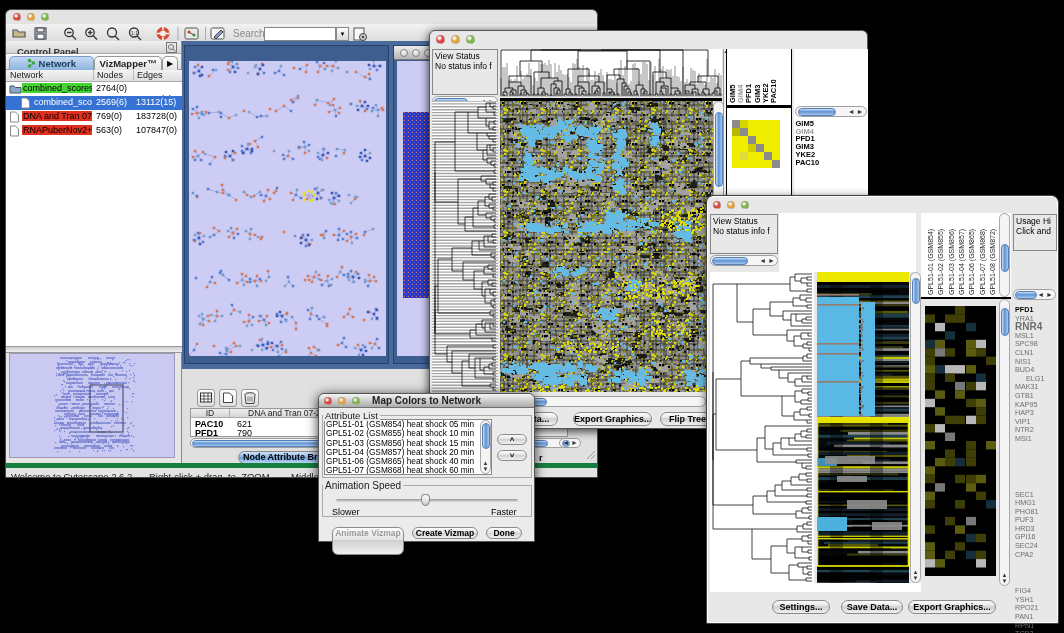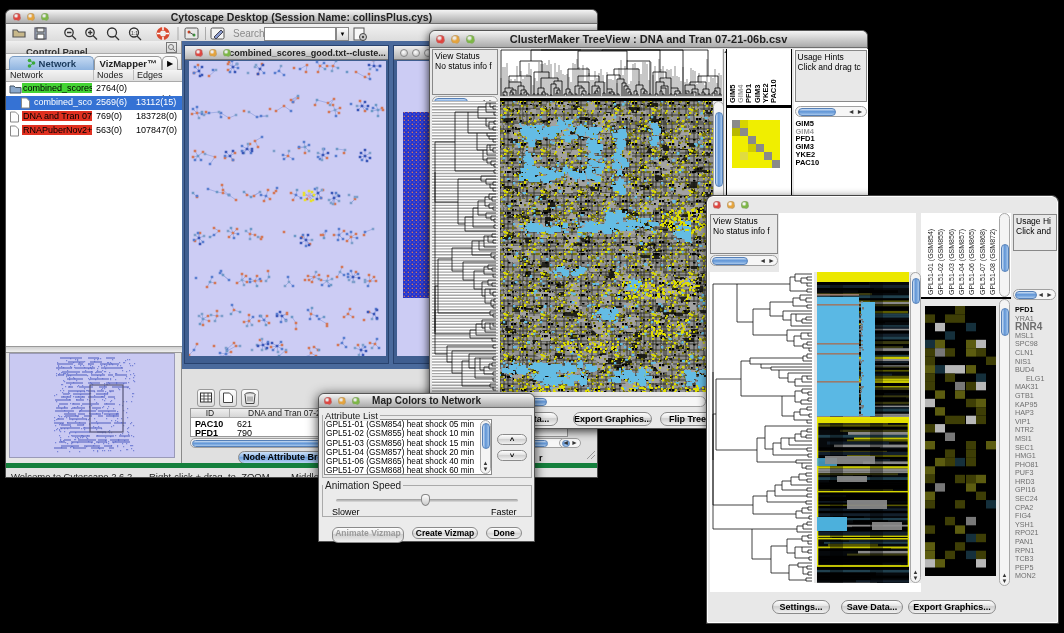--- a/index.html
+++ b/index.html
@@ -1,23 +1,20 @@
 <!DOCTYPE html>
 <html><head><meta charset="utf-8"><style>
 *{margin:0;padding:0;box-sizing:border-box;}
 html,body{width:1064px;height:633px;background:#000;overflow:hidden;
   font-family:"Liberation Sans",sans-serif;}
 .abs{position:absolute;}
 .tbar{position:absolute;left:0;top:0;right:0;background:linear-gradient(180deg,#f4f4f4,#d0d0d0 48%,#b2b2b2 90%,#a8a8a8);border-bottom:1px solid #6f6f6f;border-radius:6px 6px 0 0;}
 .ttext{text-align:center;font-weight:bold;color:#222;white-space:nowrap;overflow:hidden;}
 </style></head><body>
 <div class="abs" style="left:5px;top:9px;width:593px;height:469px;background:#e3e3e3;border:1px solid #4a4a4a;border-radius:6px 6px 0 0;overflow:hidden;">
-    <div class="tbar" style="height:14px;">
-      <div class="ttext" style="font-size:10.5px;line-height:14px;">Cytoscape Desktop (Session Name: collinsPlus.cys)</div>
-    </div>
     <div style="position:absolute;left:7px;top:3px;width:8px;height:8px;border-radius:50%;background:radial-gradient(circle at 35% 30%, #fff8 0 15%, #e0443e 45%, #e0443e);border:0.5px solid #9996;box-sizing:border-box;"></div>
     <div style="position:absolute;left:21px;top:3px;width:8px;height:8px;border-radius:50%;background:radial-gradient(circle at 35% 30%, #fff8 0 15%, #e6a43c 45%, #e6a43c);border:0.5px solid #9996;box-sizing:border-box;"></div>
     <div style="position:absolute;left:35px;top:3px;width:8px;height:8px;border-radius:50%;background:radial-gradient(circle at 35% 30%, #fff8 0 15%, #7db845 45%, #7db845);border:0.5px solid #9996;box-sizing:border-box;"></div>
     <div class="abs" style="left:0;top:14px;width:100%;height:18px;background:linear-gradient(180deg,#f2f2f2,#dcdcdc);border-bottom:1px solid #9a9a9a;"></div>
     <svg class="abs" style="left:0;top:15px;" width="593" height="17" viewBox="0 0 593 17">
 <g stroke="#555" fill="none" stroke-width="1.2">
 <path d="M7 12 L7 5 L11 5 L12.5 7 L19 7 L19 12 Z" fill="#c8b88a"></path>
 <rect x="29" y="3" width="11" height="11" fill="#b8c8dc" stroke="#556"></rect>
         <rect x="31" y="3" width="7" height="4" fill="#eee"></rect>
         <rect x="31" y="9" width="7" height="5" fill="#fff"></rect>
@@ -54,21 +51,21 @@
 </svg>
     <div class="abs" style="left:227px;top:18px;font-size:10px;color:#8a8a8a;">Search:</div>
     <div class="abs" style="left:258px;top:17px;width:72px;height:14px;background:#fff;border:1px solid #888;"></div>
     <div class="abs" style="left:330px;top:17px;width:13px;height:14px;background:linear-gradient(180deg,#fdfdfd,#d8d8d8);border:1px solid #888;font-size:6px;text-align:center;line-height:13px;">▼</div>
     <svg class="abs" style="left:347px;top:17px;" width="15" height="15">
       <rect x="1" y="1" width="10" height="12" fill="#f8f8f8" stroke="#555"></rect>
       <circle cx="10" cy="10" r="3.5" fill="#ccc" stroke="#444"></circle>
       <circle cx="10" cy="10" r="1.2" fill="#444"></circle>
     </svg>
     <div class="abs" style="left:0;top:31px;width:176px;height:423px;background:#e6e6e6;border-right:1px solid #8a8a8a;">
-      <div class="abs" style="left:0;top:0;width:100%;height:13px;background:linear-gradient(180deg,#f0f0f0,#d4d4d4);border-bottom:1px solid #aaa;"><span style="font-size:9.5px;font-weight:bold;color:#333;padding-left:20px;">Control Panel</span></div>
+      <div class="abs" style="left:0;top:0;width:100%;height:13px;background:linear-gradient(180deg,#f0f0f0,#d4d4d4);border-bottom:1px solid #aaa;"><span style="font-size:9.5px;font-weight:bold;color:#333;padding-left:11px;">Control Panel</span></div>
       <svg class="abs" style="left:160px;top:1px;" width="11" height="11">
         <rect x="0.5" y="0.5" width="10" height="10" fill="none" stroke="#777"></rect>
         <circle cx="5" cy="5" r="2.5" fill="none" stroke="#777"></circle>
         <path d="M7 7 L9.5 9.5" stroke="#777"></path>
       </svg>
       <div class="abs" style="left:0;top:13px;width:100%;height:16px;background:linear-gradient(180deg,#fafafa,#e0e0e0);border-bottom:1px solid #999;">
         <div class="abs" style="left:3px;top:2px;width:85px;height:14px;border:1px solid #7a9cc4;border-bottom:none;border-radius:5px 5px 0 0;background:linear-gradient(180deg,#c4d9f2,#8fb4e0);text-align:center;font-size:9.5px;font-weight:bold;line-height:14px;color:#1a3a5c;"><svg width="9" height="10" style="vertical-align:-1px;">
             <circle cx="2.5" cy="2.5" r="1.8" fill="#3aa83a"></circle>
             <circle cx="6.5" cy="5" r="1.8" fill="#3aa83a"></circle>
             <circle cx="2.5" cy="8" r="1.8" fill="#3aa83a"></circle>
@@ -118,26 +115,20 @@
       </div>
       <div class="abs" style="left:0;top:305px;width:176px;height:7px;background:linear-gradient(180deg,#d0d0d0,#eee);border-top:1px solid #999;border-bottom:1px solid #999;"></div>
       <div class="abs" style="left:3px;top:312px;width:166px;height:105px;background:#c9c9f2;border:1px solid #9a9ab8;"><svg width="164" height="103">
           <path d="M50 4h22M78 4h11M96 4h9M58 8h16M80 8h12M47 10h16M68 10h5M79 10h5M90 10h19M46 14h16M65 14h20M91 14h22M52 18h18M72 18h11M86 18h6M48 21h6M56 21h21M81 21h14M98 21h5M105 21h12M57 25h16M80 25h19M56 29h17M78 29h12M96 29h21M58 33h5M69 33h14M89 33h8M102 33h17M58 37h17M78 37h7M87 37h7M99 37h5M53 40h6M63 40h17M86 40h12M51 43h10M65 43h10M78 43h17M98 43h7M45 46h16M66 46h8M49 50h9M62 50h8M72 50h17M94 50h11M46 54h12M62 54h13M82 54h9M45 57h19M69 57h17M88 57h18M54 60h12M68 60h7M80 60h11M94 60h15M55 62h14M74 62h8M88 62h5M96 62h13M47 65h7M59 65h18M44 69h10M57 69h19M81 69h20M104 69h12M51 71h10M67 71h7M50 74h20M73 74h19M60 78h20M87 78h9M62 82h18M86 82h18M109 82h11M54 86h7M68 86h18M88 86h9M100 86h19M49 88h6M61 88h22M86 88h11M102 88h18M51 92h18M74 92h16M94 92h8M44 94h13M63 94h13M81 94h13M99 94h5" stroke="#3344b0" stroke-width="1.1" fill="none" opacity="0.8"></path>
           <path d="M76 65h1.2v1.2h-1.2zM88 72h1.2v1.2h-1.2zM114 86h1.2v1.2h-1.2zM51 74h1.2v1.2h-1.2zM100 82h1.2v1.2h-1.2zM122 11h1.2v1.2h-1.2zM99 29h1.2v1.2h-1.2zM122 39h1.2v1.2h-1.2zM116 17h1.2v1.2h-1.2zM107 64h1.2v1.2h-1.2zM118 80h1.2v1.2h-1.2zM107 91h1.2v1.2h-1.2zM76 36h1.2v1.2h-1.2zM60 72h1.2v1.2h-1.2zM91 11h1.2v1.2h-1.2zM111 68h1.2v1.2h-1.2zM57 68h1.2v1.2h-1.2zM61 92h1.2v1.2h-1.2zM95 78h1.2v1.2h-1.2zM83 72h1.2v1.2h-1.2zM64 24h1.2v1.2h-1.2zM46 65h1.2v1.2h-1.2zM51 87h1.2v1.2h-1.2zM119 34h1.2v1.2h-1.2zM64 85h1.2v1.2h-1.2zM54 27h1.2v1.2h-1.2zM58 58h1.2v1.2h-1.2zM107 11h1.2v1.2h-1.2zM50 69h1.2v1.2h-1.2zM53 36h1.2v1.2h-1.2zM56 22h1.2v1.2h-1.2zM66 26h1.2v1.2h-1.2zM50 86h1.2v1.2h-1.2zM51 18h1.2v1.2h-1.2zM49 70h1.2v1.2h-1.2zM63 23h1.2v1.2h-1.2zM82 30h1.2v1.2h-1.2zM72 83h1.2v1.2h-1.2zM84 45h1.2v1.2h-1.2zM117 77h1.2v1.2h-1.2zM94 32h1.2v1.2h-1.2zM119 5h1.2v1.2h-1.2zM56 44h1.2v1.2h-1.2zM81 17h1.2v1.2h-1.2zM83 91h1.2v1.2h-1.2zM70 11h1.2v1.2h-1.2zM51 54h1.2v1.2h-1.2zM67 83h1.2v1.2h-1.2zM123 23h1.2v1.2h-1.2zM44 63h1.2v1.2h-1.2zM94 46h1.2v1.2h-1.2zM113 71h1.2v1.2h-1.2zM78 10h1.2v1.2h-1.2zM100 47h1.2v1.2h-1.2zM103 61h1.2v1.2h-1.2zM56 63h1.2v1.2h-1.2zM88 12h1.2v1.2h-1.2zM106 59h1.2v1.2h-1.2zM60 93h1.2v1.2h-1.2zM71 81h1.2v1.2h-1.2zM63 42h1.2v1.2h-1.2zM81 29h1.2v1.2h-1.2zM47 74h1.2v1.2h-1.2zM103 22h1.2v1.2h-1.2zM72 83h1.2v1.2h-1.2zM92 19h1.2v1.2h-1.2zM107 57h1.2v1.2h-1.2zM120 69h1.2v1.2h-1.2zM113 8h1.2v1.2h-1.2zM92 78h1.2v1.2h-1.2zM66 19h1.2v1.2h-1.2zM87 16h1.2v1.2h-1.2zM78 14h1.2v1.2h-1.2zM109 50h1.2v1.2h-1.2zM46 21h1.2v1.2h-1.2zM69 8h1.2v1.2h-1.2zM73 82h1.2v1.2h-1.2zM98 52h1.2v1.2h-1.2zM92 96h1.2v1.2h-1.2zM121 81h1.2v1.2h-1.2zM70 83h1.2v1.2h-1.2zM120 91h1.2v1.2h-1.2zM60 4h1.2v1.2h-1.2zM88 4h1.2v1.2h-1.2zM51 93h1.2v1.2h-1.2zM54 53h1.2v1.2h-1.2zM93 89h1.2v1.2h-1.2zM85 18h1.2v1.2h-1.2zM97 8h1.2v1.2h-1.2zM94 12h1.2v1.2h-1.2zM121 47h1.2v1.2h-1.2zM59 23h1.2v1.2h-1.2zM111 13h1.2v1.2h-1.2zM105 87h1.2v1.2h-1.2zM75 16h1.2v1.2h-1.2zM48 12h1.2v1.2h-1.2zM123 82h1.2v1.2h-1.2zM87 14h1.2v1.2h-1.2zM71 55h1.2v1.2h-1.2zM65 78h1.2v1.2h-1.2zM48 20h1.2v1.2h-1.2zM66 45h1.2v1.2h-1.2zM81 88h1.2v1.2h-1.2zM72 31h1.2v1.2h-1.2zM124 9h1.2v1.2h-1.2zM79 64h1.2v1.2h-1.2zM112 51h1.2v1.2h-1.2zM77 21h1.2v1.2h-1.2zM117 63h1.2v1.2h-1.2zM117 54h1.2v1.2h-1.2zM45 71h1.2v1.2h-1.2zM91 74h1.2v1.2h-1.2zM94 17h1.2v1.2h-1.2zM65 61h1.2v1.2h-1.2zM62 65h1.2v1.2h-1.2zM106 19h1.2v1.2h-1.2zM58 21h1.2v1.2h-1.2zM95 17h1.2v1.2h-1.2zM56 63h1.2v1.2h-1.2zM80 13h1.2v1.2h-1.2zM65 67h1.2v1.2h-1.2zM62 92h1.2v1.2h-1.2zM81 19h1.2v1.2h-1.2zM111 64h1.2v1.2h-1.2zM92 45h1.2v1.2h-1.2zM122 91h1.2v1.2h-1.2zM107 59h1.2v1.2h-1.2zM114 8h1.2v1.2h-1.2zM78 24h1.2v1.2h-1.2zM107 67h1.2v1.2h-1.2zM123 71h1.2v1.2h-1.2zM121 94h1.2v1.2h-1.2zM99 76h1.2v1.2h-1.2zM116 58h1.2v1.2h-1.2zM87 5h1.2v1.2h-1.2zM113 47h1.2v1.2h-1.2zM71 51h1.2v1.2h-1.2zM59 78h1.2v1.2h-1.2zM59 97h1.2v1.2h-1.2zM50 36h1.2v1.2h-1.2zM124 21h1.2v1.2h-1.2zM49 75h1.2v1.2h-1.2zM54 56h1.2v1.2h-1.2zM59 79h1.2v1.2h-1.2zM98 28h1.2v1.2h-1.2zM70 37h1.2v1.2h-1.2zM123 19h1.2v1.2h-1.2zM76 83h1.2v1.2h-1.2zM120 11h1.2v1.2h-1.2zM79 52h1.2v1.2h-1.2zM102 5h1.2v1.2h-1.2zM74 7h1.2v1.2h-1.2zM74 13h1.2v1.2h-1.2zM79 70h1.2v1.2h-1.2zM86 59h1.2v1.2h-1.2zM110 11h1.2v1.2h-1.2zM117 95h1.2v1.2h-1.2zM48 64h1.2v1.2h-1.2zM67 62h1.2v1.2h-1.2zM124 27h1.2v1.2h-1.2zM59 63h1.2v1.2h-1.2zM61 89h1.2v1.2h-1.2zM79 69h1.2v1.2h-1.2zM80 28h1.2v1.2h-1.2zM116 89h1.2v1.2h-1.2zM62 88h1.2v1.2h-1.2zM77 36h1.2v1.2h-1.2zM59 39h1.2v1.2h-1.2zM87 69h1.2v1.2h-1.2zM113 92h1.2v1.2h-1.2zM119 24h1.2v1.2h-1.2zM101 9h1.2v1.2h-1.2zM117 74h1.2v1.2h-1.2zM46 40h1.2v1.2h-1.2zM61 81h1.2v1.2h-1.2zM73 11h1.2v1.2h-1.2zM96 64h1.2v1.2h-1.2zM91 42h1.2v1.2h-1.2zM109 35h1.2v1.2h-1.2zM96 88h1.2v1.2h-1.2zM89 94h1.2v1.2h-1.2zM108 85h1.2v1.2h-1.2zM113 56h1.2v1.2h-1.2zM123 39h1.2v1.2h-1.2zM60 12h1.2v1.2h-1.2zM94 29h1.2v1.2h-1.2zM115 24h1.2v1.2h-1.2zM79 39h1.2v1.2h-1.2zM52 38h1.2v1.2h-1.2zM79 25h1.2v1.2h-1.2zM113 8h1.2v1.2h-1.2zM81 51h1.2v1.2h-1.2zM94 10h1.2v1.2h-1.2zM112 79h1.2v1.2h-1.2zM92 59h1.2v1.2h-1.2zM118 73h1.2v1.2h-1.2zM112 89h1.2v1.2h-1.2zM100 25h1.2v1.2h-1.2zM70 44h1.2v1.2h-1.2zM87 96h1.2v1.2h-1.2zM72 81h1.2v1.2h-1.2zM94 96h1.2v1.2h-1.2zM80 42h1.2v1.2h-1.2zM87 23h1.2v1.2h-1.2zM97 38h1.2v1.2h-1.2zM101 78h1.2v1.2h-1.2zM63 93h1.2v1.2h-1.2zM101 66h1.2v1.2h-1.2zM101 72h1.2v1.2h-1.2zM50 85h1.2v1.2h-1.2zM54 77h1.2v1.2h-1.2zM123 96h1.2v1.2h-1.2zM94 41h1.2v1.2h-1.2zM95 44h1.2v1.2h-1.2zM68 84h1.2v1.2h-1.2zM58 38h1.2v1.2h-1.2zM86 48h1.2v1.2h-1.2zM92 16h1.2v1.2h-1.2zM90 4h1.2v1.2h-1.2zM52 34h1.2v1.2h-1.2zM117 33h1.2v1.2h-1.2zM98 89h1.2v1.2h-1.2zM94 39h1.2v1.2h-1.2zM100 24h1.2v1.2h-1.2zM80 39h1.2v1.2h-1.2zM116 47h1.2v1.2h-1.2zM49 62h1.2v1.2h-1.2zM92 34h1.2v1.2h-1.2zM54 19h1.2v1.2h-1.2zM84 89h1.2v1.2h-1.2zM80 11h1.2v1.2h-1.2zM101 46h1.2v1.2h-1.2zM61 13h1.2v1.2h-1.2zM107 92h1.2v1.2h-1.2zM45 88h1.2v1.2h-1.2zM44 41h1.2v1.2h-1.2zM82 12h1.2v1.2h-1.2zM53 26h1.2v1.2h-1.2zM98 77h1.2v1.2h-1.2zM48 11h1.2v1.2h-1.2zM99 18h1.2v1.2h-1.2zM119 16h1.2v1.2h-1.2zM88 88h1.2v1.2h-1.2zM59 25h1.2v1.2h-1.2zM67 88h1.2v1.2h-1.2zM67 37h1.2v1.2h-1.2zM96 30h1.2v1.2h-1.2zM105 66h1.2v1.2h-1.2zM106 60h1.2v1.2h-1.2zM96 49h1.2v1.2h-1.2zM102 10h1.2v1.2h-1.2zM46 47h1.2v1.2h-1.2zM99 78h1.2v1.2h-1.2zM65 5h1.2v1.2h-1.2zM44 66h1.2v1.2h-1.2zM48 15h1.2v1.2h-1.2zM123 26h1.2v1.2h-1.2zM48 52h1.2v1.2h-1.2zM65 78h1.2v1.2h-1.2zM54 62h1.2v1.2h-1.2zM74 37h1.2v1.2h-1.2zM53 86h1.2v1.2h-1.2zM53 20h1.2v1.2h-1.2zM91 35h1.2v1.2h-1.2zM67 5h1.2v1.2h-1.2zM59 79h1.2v1.2h-1.2zM78 87h1.2v1.2h-1.2zM100 8h1.2v1.2h-1.2zM74 34h1.2v1.2h-1.2zM103 62h1.2v1.2h-1.2zM52 30h1.2v1.2h-1.2zM115 6h1.2v1.2h-1.2zM98 8h1.2v1.2h-1.2zM72 63h1.2v1.2h-1.2zM59 32h1.2v1.2h-1.2zM72 42h1.2v1.2h-1.2zM95 86h1.2v1.2h-1.2zM50 83h1.2v1.2h-1.2zM64 13h1.2v1.2h-1.2zM116 95h1.2v1.2h-1.2zM86 55h1.2v1.2h-1.2zM47 8h1.2v1.2h-1.2zM58 82h1.2v1.2h-1.2zM50 77h1.2v1.2h-1.2zM99 10h1.2v1.2h-1.2zM49 81h1.2v1.2h-1.2zM71 74h1.2v1.2h-1.2zM53 19h1.2v1.2h-1.2zM93 52h1.2v1.2h-1.2zM108 34h1.2v1.2h-1.2zM57 42h1.2v1.2h-1.2zM47 97h1.2v1.2h-1.2zM99 60h1.2v1.2h-1.2zM87 97h1.2v1.2h-1.2zM104 44h1.2v1.2h-1.2zM97 39h1.2v1.2h-1.2zM97 54h1.2v1.2h-1.2zM84 7h1.2v1.2h-1.2zM108 86h1.2v1.2h-1.2zM87 21h1.2v1.2h-1.2zM59 45h1.2v1.2h-1.2zM74 75h1.2v1.2h-1.2zM64 11h1.2v1.2h-1.2zM57 74h1.2v1.2h-1.2zM106 28h1.2v1.2h-1.2zM98 87h1.2v1.2h-1.2zM77 84h1.2v1.2h-1.2zM101 91h1.2v1.2h-1.2zM54 74h1.2v1.2h-1.2zM78 65h1.2v1.2h-1.2zM64 53h1.2v1.2h-1.2zM108 34h1.2v1.2h-1.2zM90 21h1.2v1.2h-1.2zM94 31h1.2v1.2h-1.2zM103 71h1.2v1.2h-1.2zM81 14h1.2v1.2h-1.2zM70 40h1.2v1.2h-1.2zM92 24h1.2v1.2h-1.2zM67 32h1.2v1.2h-1.2zM63 28h1.2v1.2h-1.2zM97 30h1.2v1.2h-1.2zM51 30h1.2v1.2h-1.2zM70 56h1.2v1.2h-1.2zM92 53h1.2v1.2h-1.2zM57 16h1.2v1.2h-1.2zM66 65h1.2v1.2h-1.2zM120 20h1.2v1.2h-1.2zM68 42h1.2v1.2h-1.2zM56 6h1.2v1.2h-1.2zM112 16h1.2v1.2h-1.2zM105 81h1.2v1.2h-1.2zM46 75h1.2v1.2h-1.2zM60 21h1.2v1.2h-1.2zM80 23h1.2v1.2h-1.2zM59 79h1.2v1.2h-1.2zM46 19h1.2v1.2h-1.2zM98 96h1.2v1.2h-1.2zM44 41h1.2v1.2h-1.2zM57 89h1.2v1.2h-1.2zM69 68h1.2v1.2h-1.2zM96 11h1.2v1.2h-1.2zM51 62h1.2v1.2h-1.2zM63 8h1.2v1.2h-1.2zM103 54h1.2v1.2h-1.2zM119 9h1.2v1.2h-1.2zM85 25h1.2v1.2h-1.2zM49 19h1.2v1.2h-1.2zM94 12h1.2v1.2h-1.2zM44 76h1.2v1.2h-1.2zM105 19h1.2v1.2h-1.2zM95 37h1.2v1.2h-1.2zM51 12h1.2v1.2h-1.2zM53 13h1.2v1.2h-1.2zM98 57h1.2v1.2h-1.2zM52 69h1.2v1.2h-1.2zM55 32h1.2v1.2h-1.2zM65 85h1.2v1.2h-1.2zM84 5h1.2v1.2h-1.2zM118 78h1.2v1.2h-1.2zM88 93h1.2v1.2h-1.2zM87 81h1.2v1.2h-1.2zM100 96h1.2v1.2h-1.2zM77 45h1.2v1.2h-1.2zM73 70h1.2v1.2h-1.2zM118 28h1.2v1.2h-1.2zM94 34h1.2v1.2h-1.2zM121 91h1.2v1.2h-1.2zM121 68h1.2v1.2h-1.2zM57 19h1.2v1.2h-1.2zM65 83h1.2v1.2h-1.2zM95 14h1.2v1.2h-1.2zM48 61h1.2v1.2h-1.2zM122 42h1.2v1.2h-1.2zM95 83h1.2v1.2h-1.2zM109 8h1.2v1.2h-1.2zM84 41h1.2v1.2h-1.2zM55 88h1.2v1.2h-1.2zM110 80h1.2v1.2h-1.2zM86 75h1.2v1.2h-1.2zM85 73h1.2v1.2h-1.2zM77 81h1.2v1.2h-1.2zM69 97h1.2v1.2h-1.2zM121 91h1.2v1.2h-1.2zM63 49h1.2v1.2h-1.2zM60 30h1.2v1.2h-1.2zM54 52h1.2v1.2h-1.2zM69 57h1.2v1.2h-1.2zM53 42h1.2v1.2h-1.2zM76 92h1.2v1.2h-1.2zM114 82h1.2v1.2h-1.2zM86 67h1.2v1.2h-1.2zM67 52h1.2v1.2h-1.2zM117 5h1.2v1.2h-1.2zM48 51h1.2v1.2h-1.2zM67 6h1.2v1.2h-1.2zM116 22h1.2v1.2h-1.2zM74 73h1.2v1.2h-1.2zM103 88h1.2v1.2h-1.2zM106 29h1.2v1.2h-1.2zM60 49h1.2v1.2h-1.2zM92 42h1.2v1.2h-1.2zM110 96h1.2v1.2h-1.2zM79 46h1.2v1.2h-1.2zM68 31h1.2v1.2h-1.2zM113 29h1.2v1.2h-1.2zM49 76h1.2v1.2h-1.2zM83 96h1.2v1.2h-1.2zM105 25h1.2v1.2h-1.2zM55 19h1.2v1.2h-1.2zM100 37h1.2v1.2h-1.2zM79 53h1.2v1.2h-1.2zM84 64h1.2v1.2h-1.2zM84 37h1.2v1.2h-1.2zM61 54h1.2v1.2h-1.2zM50 36h1.2v1.2h-1.2zM78 9h1.2v1.2h-1.2zM92 58h1.2v1.2h-1.2zM60 41h1.2v1.2h-1.2zM79 59h1.2v1.2h-1.2zM47 8h1.2v1.2h-1.2z" fill="#5566cc" opacity="0.7"></path>
           <rect x="80" y="31" width="33" height="47" fill="none" stroke="#555577" stroke-width="1.2"></rect>
         </svg></div>
     </div>
     <div class="abs" style="left:176px;top:31px;width:417px;height:328px;background:#4a6a9c;">
       <div class="abs" style="left:2px;top:4px;width:205px;height:319px;background:#3f5e90;border:1px solid #28426e;">
-        <div style="height:14px;background:linear-gradient(180deg,#f0f0f0,#b8b8b8);border-bottom:1px solid #777;position:relative;">
-          <div class="ttext" style="font-size:9px;line-height:14px;margin-left:42px;">combined_scores_good.txt--cluste...</div>
-          <div style="position:absolute;left:10px;top:3px;width:8px;height:8px;border-radius:50%;background:radial-gradient(circle at 35% 30%, #fff8 0 15%, #e0443e 45%, #e0443e);border:0.5px solid #9996;box-sizing:border-box;"></div>
-          <div style="position:absolute;left:24px;top:3px;width:8px;height:8px;border-radius:50%;background:radial-gradient(circle at 35% 30%, #fff8 0 15%, #e6a43c 45%, #e6a43c);border:0.5px solid #9996;box-sizing:border-box;"></div>
-          <div style="position:absolute;left:38px;top:3px;width:8px;height:8px;border-radius:50%;background:radial-gradient(circle at 35% 30%, #fff8 0 15%, #7db845 45%, #7db845);border:0.5px solid #9996;box-sizing:border-box;"></div>
-        </div>
         <div class="abs" style="left:4px;top:15px;width:197px;height:295px;background:#ccccf4;overflow:hidden;"><svg width="197" height="295">
             <path d="M10 10L13 14M10 10L11 15M10 10L5 12M10 10L5 12M10 10L6 6M10 10L9 4M10 10L13 6M24 9L27 9M27 9L20 15M44 6L49 7M44 6L46 11M44 6L41 11M44 6L39 9M44 6L39 3M44 6L40 1M44 6L43 0M44 6L48 3M44 6L48 3M71 8L75 12M71 8L69 13M71 8L69 13M71 8L66 6M71 8L67 4M71 8L73 3M71 8L74 4M90 10L95 14M90 10L86 12M90 10L92 5M111 8L118 4M118 4L117 11M131 5L136 8M131 5L129 11M131 5L128 1M131 5L135 2M144 5L149 7M144 5L143 10M144 5L138 5M144 5L147 0M167 11L176 16M176 16L181 18M181 18L180 13M185 5L191 5M185 5L188 9M185 5L181 8M185 5L180 4M185 5L184 -1M185 5L185 -1M185 5L191 5M8 52L13 53M8 52L10 57M8 52L3 53M8 52L4 48M8 52L8 46M8 52L13 51M17 51L15 54M15 54L20 52M20 52L30 51M30 51L32 56M32 52L40 57M40 57L47 54M60 51L68 56M68 56L78 55M78 55L72 55M87 50L95 45M95 45L102 50M104 41L104 41M104 41L109 37M109 37L102 39M102 39L109 35M126 44L128 39M128 39L139 42M139 42L145 38M145 38L141 44M146 49L150 52M146 49L147 55M146 49L140 51M146 49L144 44M146 49L151 47M173 45L178 48M173 45L176 50M173 45L169 49M173 45L168 45M173 45L171 40M173 45L176 41M173 45L179 45M189 49L194 49M189 49L189 55M189 49L183 50M189 49L184 47M189 49L187 44M189 49L193 47M9 95L12 99M9 95L6 99M9 95L4 96M9 95L6 90M9 95L14 91M16 93L26 96M26 96L21 103M41 95L44 99M41 95L44 99M41 95L36 97M41 95L36 95M41 95L37 91M41 95L44 90M41 95L46 92M58 88L63 90M58 88L62 92M58 88L54 92M58 88L55 92M58 88L53 90M58 88L53 85M58 88L59 83M58 88L61 83M58 88L63 88M69 86L66 80M66 80L73 76M99 95L104 98M99 95L95 98M99 95L94 94M99 95L100 90M116 86L120 90M116 86L116 92M116 86L110 87M116 86L110 86M116 86L115 81M116 86L120 84M134 94L138 97M134 94L133 99M134 94L131 98M134 94L129 96M134 94L129 92M134 94L135 88M134 94L134 88M134 94L139 92M155 92L156 89M156 89L148 88M176 95L181 97M176 95L178 100M176 95L173 99M176 95L171 96M176 95L172 92M176 95L176 89M176 95L181 92M4 132L8 136M8 136L8 135M19 128L28 131M28 131L34 132M34 132L40 134M40 134L47 139M40 134L34 129M34 129L33 124M58 134L55 131M55 131L62 136M62 136L71 131M71 131L65 135M77 135L81 138M77 135L75 140M77 135L72 134M77 135L79 129M88 127L87 130M87 130L85 132M107 134L112 137M107 134L104 139M107 134L102 132M107 134L108 129M129 132L132 137M129 132L132 137M129 132L128 138M129 132L124 135M129 132L126 128M129 132L128 127M129 132L133 129M129 132L134 129M145 137L150 140M145 137L146 143M145 137L144 143M145 137L142 142M145 137L140 139M145 137L143 132M145 137L147 132M145 137L149 134M145 137L150 135M168 136L162 142M162 142L166 138M166 138L166 136M10 177L14 181M10 177L11 183M10 177L6 180M10 177L5 179M10 177L6 174M10 177L9 172M10 177L11 172M10 177L15 175M21 176L25 174M25 174L30 170M30 170L25 167M44 172L49 173M44 172L45 177M44 172L40 176M44 172L39 170M44 172L42 167M44 172L48 168M61 173L66 174M61 173L61 178M61 173L57 170M61 173L62 168M72 178L69 176M69 176L73 176M117 179L121 183M117 179L120 184M117 179L117 185M117 179L112 182M117 179L113 176M117 179L112 177M117 179L114 174M117 179L119 174M117 179L123 179M132 174L137 170M137 170L135 177M135 177L134 174M150 174L154 178M150 174L149 179M150 174L145 174M150 174L150 168M150 174L155 170M162 176L168 177M162 176L163 182M162 176L158 180M162 176L158 173M162 176L162 171M162 176L167 173M175 174L176 171M176 171L184 168M21 221L26 222M21 221L18 226M21 221L23 216M31 212L40 219M40 219L34 214M34 214L32 210M53 219L58 221M53 219L55 224M53 219L48 222M53 219L53 213M53 219L57 215M66 220L72 220M66 220L68 225M66 220L61 221M66 220L61 218M66 220L68 215M66 220L71 218M79 210L80 216M80 216L77 220M100 221L104 225M100 221L96 225M100 221L99 216M125 216L130 218M125 216L123 221M125 216L120 219M125 216L119 215M125 216L127 211M125 216L130 214M138 220L142 224M138 220L140 225M138 220L133 224M138 220L132 219M138 220L139 215M138 220L143 218M151 211L155 214M151 211L148 216M151 211L153 206M164 216L170 217M164 216L165 221M164 216L164 221M164 216L160 219M164 216L159 216M164 216L159 213M164 216L162 210M164 216L167 211M164 216L169 213M181 220L187 220M181 220L179 225M181 220L176 221M181 220L176 219M181 220L180 214M181 220L185 216M14 258L20 260M14 258L14 264M14 258L11 263M14 258L10 255M14 258L13 253M14 258L19 255M28 255L33 255M28 255L26 260M28 255L22 254M28 255L28 250M45 249L51 251M45 249L42 253M45 249L43 244M60 260L63 264M60 260L58 265M60 260L55 261M60 260L60 254M60 260L64 256M75 259L80 262M75 259L77 264M75 259L70 260M75 259L71 255M75 259L72 255M75 259L78 255M93 255L97 259M93 255L97 260M93 255L92 261M93 255L88 255M93 255L88 253M93 255L91 251M93 255L98 252M93 255L98 253M103 256L107 262M107 262L107 268M122 253L128 255M122 253L121 258M122 253L119 249M122 253L123 247M135 256L130 258M130 258L138 263M138 263L138 265M159 253L164 256M159 253L155 256M159 253L161 248M185 253L188 257M185 253L188 258M185 253L183 258M185 253L179 251M185 253L180 251M185 253L187 248M185 253L188 249M8 283L5 289M5 289L0 294M0 294L-6 293M37 293L41 296M37 293L37 298M37 293L32 296M37 293L31 292M37 293L37 287M37 293L42 291M45 282L38 288M38 288L38 290M38 290L47 285M47 285L51 285M74 284L78 287M74 284L77 288M74 284L73 289M74 284L69 285M74 284L68 284M74 284L71 279M74 284L73 278M74 284L79 281M74 284L79 283M88 285L93 288M88 285L89 291M88 285L84 289M88 285L82 286M88 285L83 282M88 285L92 281M88 285L93 284M97 291L97 289M97 289L90 295M90 295L93 297M122 292L127 295M122 292L119 296M122 292L120 287M130 289L125 286M125 286L129 289M153 282L157 286M153 282L149 284M153 282L155 277M172 289L177 290M172 289L174 294M172 289L170 294M172 289L166 287M172 289L169 284M172 289L174 284M172 289L176 286M186 283L190 287M186 283L183 287M186 283L181 282M186 283L188 278M120 135L124 139M120 135L122 140M120 135L116 139M120 135L115 134M120 135L115 132M120 135L120 130M120 135L123 131M120 135L125 134" stroke="#92a2de" stroke-width="0.7" fill="none"></path>
             <path d="M5 12h2.6v2.6h-2.6zM9 4h2.6v2.6h-2.6zM20 15h2.6v2.6h-2.6zM39 9h2.6v2.6h-2.6zM39 3h2.6v2.6h-2.6zM40 1h2.6v2.6h-2.6zM69 13h2.6v2.6h-2.6zM73 3h2.6v2.6h-2.6zM105 7h2.6v2.6h-2.6zM118 4h2.6v2.6h-2.6zM117 11h2.6v2.6h-2.6zM129 11h2.6v2.6h-2.6zM131 5h2.6v2.6h-2.6zM138 5h2.6v2.6h-2.6zM144 5h2.6v2.6h-2.6zM167 11h2.6v2.6h-2.6zM176 16h2.6v2.6h-2.6zM180 13h2.6v2.6h-2.6zM184 -1h2.6v2.6h-2.6zM3 53h2.6v2.6h-2.6zM8 52h2.6v2.6h-2.6zM17 51h2.6v2.6h-2.6zM40 57h2.6v2.6h-2.6zM55 50h2.6v2.6h-2.6zM81 48h2.6v2.6h-2.6zM87 50h2.6v2.6h-2.6zM95 45h2.6v2.6h-2.6zM104 41h2.6v2.6h-2.6zM109 37h2.6v2.6h-2.6zM102 39h2.6v2.6h-2.6zM126 44h2.6v2.6h-2.6zM139 42h2.6v2.6h-2.6zM145 38h2.6v2.6h-2.6zM150 52h2.6v2.6h-2.6zM140 51h2.6v2.6h-2.6zM144 44h2.6v2.6h-2.6zM151 47h2.6v2.6h-2.6zM176 50h2.6v2.6h-2.6zM171 40h2.6v2.6h-2.6zM194 49h2.6v2.6h-2.6zM193 47h2.6v2.6h-2.6zM4 96h2.6v2.6h-2.6zM6 90h2.6v2.6h-2.6zM14 91h2.6v2.6h-2.6zM26 96h2.6v2.6h-2.6zM44 99h2.6v2.6h-2.6zM36 97h2.6v2.6h-2.6zM46 92h2.6v2.6h-2.6zM61 83h2.6v2.6h-2.6zM69 86h2.6v2.6h-2.6zM66 80h2.6v2.6h-2.6zM99 95h2.6v2.6h-2.6zM116 92h2.6v2.6h-2.6zM110 87h2.6v2.6h-2.6zM138 97h2.6v2.6h-2.6zM155 92h2.6v2.6h-2.6zM8 136h2.6v2.6h-2.6zM34 132h2.6v2.6h-2.6zM47 139h2.6v2.6h-2.6zM34 129h2.6v2.6h-2.6zM33 124h2.6v2.6h-2.6zM58 134h2.6v2.6h-2.6zM65 135h2.6v2.6h-2.6zM81 138h2.6v2.6h-2.6zM75 140h2.6v2.6h-2.6zM79 129h2.6v2.6h-2.6zM87 130h2.6v2.6h-2.6zM85 132h2.6v2.6h-2.6zM104 139h2.6v2.6h-2.6zM102 132h2.6v2.6h-2.6zM118 138h2.6v2.6h-2.6zM132 137h2.6v2.6h-2.6zM134 129h2.6v2.6h-2.6zM146 143h2.6v2.6h-2.6zM166 138h2.6v2.6h-2.6zM6 180h2.6v2.6h-2.6zM11 172h2.6v2.6h-2.6zM30 170h2.6v2.6h-2.6zM25 167h2.6v2.6h-2.6zM40 176h2.6v2.6h-2.6zM48 168h2.6v2.6h-2.6zM44 172h2.6v2.6h-2.6zM66 174h2.6v2.6h-2.6zM61 173h2.6v2.6h-2.6zM72 178h2.6v2.6h-2.6zM73 176h2.6v2.6h-2.6zM95 171h2.6v2.6h-2.6zM121 183h2.6v2.6h-2.6zM113 176h2.6v2.6h-2.6zM132 174h2.6v2.6h-2.6zM134 174h2.6v2.6h-2.6zM145 174h2.6v2.6h-2.6zM155 170h2.6v2.6h-2.6zM158 180h2.6v2.6h-2.6zM167 173h2.6v2.6h-2.6zM162 176h2.6v2.6h-2.6zM175 174h2.6v2.6h-2.6zM26 222h2.6v2.6h-2.6zM18 226h2.6v2.6h-2.6zM58 221h2.6v2.6h-2.6zM48 222h2.6v2.6h-2.6zM53 213h2.6v2.6h-2.6zM57 215h2.6v2.6h-2.6zM72 220h2.6v2.6h-2.6zM68 215h2.6v2.6h-2.6zM66 220h2.6v2.6h-2.6zM79 210h2.6v2.6h-2.6zM116 219h2.6v2.6h-2.6zM123 221h2.6v2.6h-2.6zM120 219h2.6v2.6h-2.6zM119 215h2.6v2.6h-2.6zM130 214h2.6v2.6h-2.6zM125 216h2.6v2.6h-2.6zM132 219h2.6v2.6h-2.6zM139 215h2.6v2.6h-2.6zM148 216h2.6v2.6h-2.6zM153 206h2.6v2.6h-2.6zM167 211h2.6v2.6h-2.6zM187 220h2.6v2.6h-2.6zM180 214h2.6v2.6h-2.6zM185 216h2.6v2.6h-2.6zM181 220h2.6v2.6h-2.6zM20 260h2.6v2.6h-2.6zM14 264h2.6v2.6h-2.6zM19 255h2.6v2.6h-2.6zM28 250h2.6v2.6h-2.6zM28 255h2.6v2.6h-2.6zM45 249h2.6v2.6h-2.6zM55 261h2.6v2.6h-2.6zM60 254h2.6v2.6h-2.6zM60 260h2.6v2.6h-2.6zM80 262h2.6v2.6h-2.6zM70 260h2.6v2.6h-2.6zM78 255h2.6v2.6h-2.6zM98 252h2.6v2.6h-2.6zM98 253h2.6v2.6h-2.6zM107 262h2.6v2.6h-2.6zM107 268h2.6v2.6h-2.6zM122 253h2.6v2.6h-2.6zM138 263h2.6v2.6h-2.6zM138 265h2.6v2.6h-2.6zM164 256h2.6v2.6h-2.6zM155 256h2.6v2.6h-2.6zM161 248h2.6v2.6h-2.6zM159 253h2.6v2.6h-2.6zM175 259h2.6v2.6h-2.6zM180 251h2.6v2.6h-2.6zM8 283h2.6v2.6h-2.6zM0 294h2.6v2.6h-2.6zM25 285h2.6v2.6h-2.6zM42 291h2.6v2.6h-2.6zM45 282h2.6v2.6h-2.6zM47 285h2.6v2.6h-2.6zM71 279h2.6v2.6h-2.6zM82 286h2.6v2.6h-2.6zM93 284h2.6v2.6h-2.6zM97 291h2.6v2.6h-2.6zM127 295h2.6v2.6h-2.6zM120 287h2.6v2.6h-2.6zM122 292h2.6v2.6h-2.6zM125 286h2.6v2.6h-2.6zM129 289h2.6v2.6h-2.6zM149 284h2.6v2.6h-2.6zM169 284h2.6v2.6h-2.6zM181 282h2.6v2.6h-2.6zM186 283h2.6v2.6h-2.6z" fill="#d4795a" transform="translate(-1.3,-1.3)"></path>
             <path d="M5 12h2.6v2.6h-2.6zM6 6h2.6v2.6h-2.6zM24 9h2.6v2.6h-2.6zM49 7h2.6v2.6h-2.6zM41 11h2.6v2.6h-2.6zM43 0h2.6v2.6h-2.6zM48 3h2.6v2.6h-2.6zM75 12h2.6v2.6h-2.6zM95 14h2.6v2.6h-2.6zM86 12h2.6v2.6h-2.6zM90 10h2.6v2.6h-2.6zM111 8h2.6v2.6h-2.6zM128 1h2.6v2.6h-2.6zM135 2h2.6v2.6h-2.6zM181 18h2.6v2.6h-2.6zM188 9h2.6v2.6h-2.6zM13 53h2.6v2.6h-2.6zM4 48h2.6v2.6h-2.6zM8 46h2.6v2.6h-2.6zM20 52h2.6v2.6h-2.6zM32 56h2.6v2.6h-2.6zM32 52h2.6v2.6h-2.6zM68 56h2.6v2.6h-2.6zM72 55h2.6v2.6h-2.6zM102 50h2.6v2.6h-2.6zM104 41h2.6v2.6h-2.6zM147 55h2.6v2.6h-2.6zM162 43h2.6v2.6h-2.6zM178 48h2.6v2.6h-2.6zM184 47h2.6v2.6h-2.6zM12 99h2.6v2.6h-2.6zM6 99h2.6v2.6h-2.6zM21 103h2.6v2.6h-2.6zM44 99h2.6v2.6h-2.6zM36 95h2.6v2.6h-2.6zM62 92h2.6v2.6h-2.6zM53 90h2.6v2.6h-2.6zM53 85h2.6v2.6h-2.6zM73 76h2.6v2.6h-2.6zM104 98h2.6v2.6h-2.6zM95 98h2.6v2.6h-2.6zM94 94h2.6v2.6h-2.6zM110 86h2.6v2.6h-2.6zM115 81h2.6v2.6h-2.6zM120 84h2.6v2.6h-2.6zM131 98h2.6v2.6h-2.6zM129 96h2.6v2.6h-2.6zM135 88h2.6v2.6h-2.6zM147 95h2.6v2.6h-2.6zM173 99h2.6v2.6h-2.6zM8 135h2.6v2.6h-2.6zM19 128h2.6v2.6h-2.6zM40 134h2.6v2.6h-2.6zM72 134h2.6v2.6h-2.6zM77 135h2.6v2.6h-2.6zM88 127h2.6v2.6h-2.6zM112 137h2.6v2.6h-2.6zM107 134h2.6v2.6h-2.6zM132 137h2.6v2.6h-2.6zM126 128h2.6v2.6h-2.6zM147 132h2.6v2.6h-2.6zM14 181h2.6v2.6h-2.6zM5 179h2.6v2.6h-2.6zM9 172h2.6v2.6h-2.6zM25 174h2.6v2.6h-2.6zM49 173h2.6v2.6h-2.6zM45 177h2.6v2.6h-2.6zM117 185h2.6v2.6h-2.6zM114 174h2.6v2.6h-2.6zM137 170h2.6v2.6h-2.6zM154 178h2.6v2.6h-2.6zM149 179h2.6v2.6h-2.6zM150 168h2.6v2.6h-2.6zM150 174h2.6v2.6h-2.6zM168 177h2.6v2.6h-2.6zM158 173h2.6v2.6h-2.6zM162 171h2.6v2.6h-2.6zM176 171h2.6v2.6h-2.6zM7 217h2.6v2.6h-2.6zM23 216h2.6v2.6h-2.6zM31 212h2.6v2.6h-2.6zM40 219h2.6v2.6h-2.6zM32 210h2.6v2.6h-2.6zM61 221h2.6v2.6h-2.6zM61 218h2.6v2.6h-2.6zM71 218h2.6v2.6h-2.6zM104 225h2.6v2.6h-2.6zM99 216h2.6v2.6h-2.6zM140 225h2.6v2.6h-2.6zM133 224h2.6v2.6h-2.6zM155 214h2.6v2.6h-2.6zM159 216h2.6v2.6h-2.6zM159 213h2.6v2.6h-2.6zM162 210h2.6v2.6h-2.6zM169 213h2.6v2.6h-2.6zM179 225h2.6v2.6h-2.6zM43 244h2.6v2.6h-2.6zM64 256h2.6v2.6h-2.6zM71 255h2.6v2.6h-2.6zM75 259h2.6v2.6h-2.6zM97 259h2.6v2.6h-2.6zM92 261h2.6v2.6h-2.6zM88 253h2.6v2.6h-2.6zM128 255h2.6v2.6h-2.6zM121 258h2.6v2.6h-2.6zM119 249h2.6v2.6h-2.6zM130 258h2.6v2.6h-2.6zM188 258h2.6v2.6h-2.6zM187 248h2.6v2.6h-2.6zM5 289h2.6v2.6h-2.6zM32 296h2.6v2.6h-2.6zM31 292h2.6v2.6h-2.6zM37 293h2.6v2.6h-2.6zM38 288h2.6v2.6h-2.6zM79 281h2.6v2.6h-2.6zM93 288h2.6v2.6h-2.6zM84 289h2.6v2.6h-2.6zM92 281h2.6v2.6h-2.6zM119 296h2.6v2.6h-2.6zM157 286h2.6v2.6h-2.6zM155 277h2.6v2.6h-2.6zM153 282h2.6v2.6h-2.6zM176 286h2.6v2.6h-2.6zM190 287h2.6v2.6h-2.6zM188 278h2.6v2.6h-2.6z" fill="#5b7fd0" transform="translate(-1.3,-1.3)"></path>
             <path d="M27 9h2.6v2.6h-2.6zM48 3h2.6v2.6h-2.6zM59 12h2.6v2.6h-2.6zM66 6h2.6v2.6h-2.6zM67 4h2.6v2.6h-2.6zM92 5h2.6v2.6h-2.6zM143 10h2.6v2.6h-2.6zM181 8h2.6v2.6h-2.6zM185 -1h2.6v2.6h-2.6zM191 5h2.6v2.6h-2.6zM10 57h2.6v2.6h-2.6zM15 54h2.6v2.6h-2.6zM30 51h2.6v2.6h-2.6zM47 54h2.6v2.6h-2.6zM60 51h2.6v2.6h-2.6zM78 55h2.6v2.6h-2.6zM141 44h2.6v2.6h-2.6zM146 49h2.6v2.6h-2.6zM168 45h2.6v2.6h-2.6zM16 93h2.6v2.6h-2.6zM55 92h2.6v2.6h-2.6zM59 83h2.6v2.6h-2.6zM85 90h2.6v2.6h-2.6zM100 90h2.6v2.6h-2.6zM120 90h2.6v2.6h-2.6zM133 99h2.6v2.6h-2.6zM129 92h2.6v2.6h-2.6zM134 88h2.6v2.6h-2.6zM156 89h2.6v2.6h-2.6zM181 92h2.6v2.6h-2.6zM71 131h2.6v2.6h-2.6zM124 135h2.6v2.6h-2.6zM128 127h2.6v2.6h-2.6zM133 129h2.6v2.6h-2.6zM150 140h2.6v2.6h-2.6zM144 143h2.6v2.6h-2.6zM142 142h2.6v2.6h-2.6zM140 139h2.6v2.6h-2.6zM149 134h2.6v2.6h-2.6zM160 134h2.6v2.6h-2.6zM168 136h2.6v2.6h-2.6zM162 142h2.6v2.6h-2.6zM166 136h2.6v2.6h-2.6zM6 174h2.6v2.6h-2.6zM15 175h2.6v2.6h-2.6zM39 170h2.6v2.6h-2.6zM61 178h2.6v2.6h-2.6zM57 170h2.6v2.6h-2.6zM69 176h2.6v2.6h-2.6zM123 179h2.6v2.6h-2.6zM163 182h2.6v2.6h-2.6zM184 168h2.6v2.6h-2.6zM55 224h2.6v2.6h-2.6zM53 219h2.6v2.6h-2.6zM77 220h2.6v2.6h-2.6zM96 225h2.6v2.6h-2.6zM100 221h2.6v2.6h-2.6zM130 218h2.6v2.6h-2.6zM127 211h2.6v2.6h-2.6zM143 218h2.6v2.6h-2.6zM138 220h2.6v2.6h-2.6zM151 211h2.6v2.6h-2.6zM165 221h2.6v2.6h-2.6zM164 221h2.6v2.6h-2.6zM160 219h2.6v2.6h-2.6zM176 221h2.6v2.6h-2.6zM176 219h2.6v2.6h-2.6zM10 255h2.6v2.6h-2.6zM13 253h2.6v2.6h-2.6zM33 255h2.6v2.6h-2.6zM26 260h2.6v2.6h-2.6zM22 254h2.6v2.6h-2.6zM63 264h2.6v2.6h-2.6zM58 265h2.6v2.6h-2.6zM97 260h2.6v2.6h-2.6zM183 258h2.6v2.6h-2.6zM-6 293h2.6v2.6h-2.6zM37 298h2.6v2.6h-2.6zM37 287h2.6v2.6h-2.6zM51 285h2.6v2.6h-2.6zM63 289h2.6v2.6h-2.6zM77 288h2.6v2.6h-2.6zM73 289h2.6v2.6h-2.6zM68 284h2.6v2.6h-2.6zM73 278h2.6v2.6h-2.6zM89 291h2.6v2.6h-2.6zM97 289h2.6v2.6h-2.6zM170 294h2.6v2.6h-2.6zM166 287h2.6v2.6h-2.6zM174 284h2.6v2.6h-2.6zM183 287h2.6v2.6h-2.6z" fill="#7fa0cc" transform="translate(-1.3,-1.3)"></path>
             <path d="M13 14h2.6v2.6h-2.6zM11 15h2.6v2.6h-2.6zM13 6h2.6v2.6h-2.6zM10 10h2.6v2.6h-2.6zM46 11h2.6v2.6h-2.6zM44 6h2.6v2.6h-2.6zM69 13h2.6v2.6h-2.6zM74 4h2.6v2.6h-2.6zM71 8h2.6v2.6h-2.6zM191 5h2.6v2.6h-2.6zM180 4h2.6v2.6h-2.6zM185 5h2.6v2.6h-2.6zM169 49h2.6v2.6h-2.6zM176 41h2.6v2.6h-2.6zM179 45h2.6v2.6h-2.6zM173 45h2.6v2.6h-2.6zM37 91h2.6v2.6h-2.6zM44 90h2.6v2.6h-2.6zM41 95h2.6v2.6h-2.6zM63 90h2.6v2.6h-2.6zM54 92h2.6v2.6h-2.6zM63 88h2.6v2.6h-2.6zM58 88h2.6v2.6h-2.6zM139 92h2.6v2.6h-2.6zM134 94h2.6v2.6h-2.6zM181 97h2.6v2.6h-2.6zM178 100h2.6v2.6h-2.6zM171 96h2.6v2.6h-2.6zM172 92h2.6v2.6h-2.6zM176 89h2.6v2.6h-2.6zM176 95h2.6v2.6h-2.6zM128 138h2.6v2.6h-2.6zM129 132h2.6v2.6h-2.6zM143 132h2.6v2.6h-2.6zM150 135h2.6v2.6h-2.6zM145 137h2.6v2.6h-2.6zM11 183h2.6v2.6h-2.6zM10 177h2.6v2.6h-2.6zM120 184h2.6v2.6h-2.6zM112 182h2.6v2.6h-2.6zM112 177h2.6v2.6h-2.6zM119 174h2.6v2.6h-2.6zM117 179h2.6v2.6h-2.6zM170 217h2.6v2.6h-2.6zM164 216h2.6v2.6h-2.6zM88 255h2.6v2.6h-2.6zM91 251h2.6v2.6h-2.6zM93 255h2.6v2.6h-2.6zM188 257h2.6v2.6h-2.6zM179 251h2.6v2.6h-2.6zM188 249h2.6v2.6h-2.6zM185 253h2.6v2.6h-2.6zM78 287h2.6v2.6h-2.6zM69 285h2.6v2.6h-2.6zM79 283h2.6v2.6h-2.6zM74 284h2.6v2.6h-2.6zM83 282h2.6v2.6h-2.6zM88 285h2.6v2.6h-2.6zM177 290h2.6v2.6h-2.6zM174 294h2.6v2.6h-2.6zM172 289h2.6v2.6h-2.6z" fill="#3c58b8" transform="translate(-1.3,-1.3)"></path>
             <path d="M136 8h2.6v2.6h-2.6zM149 7h2.6v2.6h-2.6zM147 0h2.6v2.6h-2.6zM158 11h2.6v2.6h-2.6zM13 51h2.6v2.6h-2.6zM109 35h2.6v2.6h-2.6zM128 39h2.6v2.6h-2.6zM189 55h2.6v2.6h-2.6zM183 50h2.6v2.6h-2.6zM187 44h2.6v2.6h-2.6zM189 49h2.6v2.6h-2.6zM9 95h2.6v2.6h-2.6zM116 86h2.6v2.6h-2.6zM148 88h2.6v2.6h-2.6zM4 132h2.6v2.6h-2.6zM28 131h2.6v2.6h-2.6zM40 134h2.6v2.6h-2.6zM55 131h2.6v2.6h-2.6zM62 136h2.6v2.6h-2.6zM108 129h2.6v2.6h-2.6zM21 176h2.6v2.6h-2.6zM42 167h2.6v2.6h-2.6zM62 168h2.6v2.6h-2.6zM106 175h2.6v2.6h-2.6zM135 177h2.6v2.6h-2.6zM21 221h2.6v2.6h-2.6zM34 214h2.6v2.6h-2.6zM68 225h2.6v2.6h-2.6zM80 216h2.6v2.6h-2.6zM142 224h2.6v2.6h-2.6zM11 263h2.6v2.6h-2.6zM14 258h2.6v2.6h-2.6zM51 251h2.6v2.6h-2.6zM42 253h2.6v2.6h-2.6zM77 264h2.6v2.6h-2.6zM72 255h2.6v2.6h-2.6zM103 256h2.6v2.6h-2.6zM123 247h2.6v2.6h-2.6zM135 256h2.6v2.6h-2.6zM41 296h2.6v2.6h-2.6zM38 290h2.6v2.6h-2.6zM90 295h2.6v2.6h-2.6zM93 297h2.6v2.6h-2.6zM130 289h2.6v2.6h-2.6z" fill="#6f9ac8" transform="translate(-1.3,-1.3)"></path>
             <path d="M124 139h2.6v2.6h-2.6zM122 140h2.6v2.6h-2.6zM116 139h2.6v2.6h-2.6zM115 134h2.6v2.6h-2.6zM115 132h2.6v2.6h-2.6zM120 130h2.6v2.6h-2.6zM123 131h2.6v2.6h-2.6zM125 134h2.6v2.6h-2.6z" fill="#e8e030" transform="translate(-1.3,-1.3)"></path>
             <path d="M120 135h2.6v2.6h-2.6z" fill="#d8a0c0" transform="translate(-1.3,-1.3)"></path>
           </svg></div>
@@ -201,23 +192,20 @@
     <div class="abs" style="left:0;top:453px;width:100%;height:16px;background:#e3e3e3;border-top:5px solid #15803d;font-size:9.5px;color:#222;">
       <span class="abs" style="left:5px;top:3px;">Welcome to Cytoscape 2.6.2</span>
       <span class="abs" style="left:143px;top:3px;">Right-click + drag&nbsp; to&nbsp; ZOOM</span>
       <span class="abs" style="left:285px;top:3px;">Middle-click + drag to PAN</span>
     </div>
     <svg class="abs" style="right:1px;bottom:17px;" width="10" height="10">
       <path d="M9 1 L1 9 M9 5 L5 9" stroke="#999" stroke-width="1"></path>
     </svg>
   </div>
 <div class="abs" style="left:429px;top:30px;width:439px;height:399px;background:#e8e8e8;border:1px solid #555;border-radius:6px 6px 0 0;box-shadow:0 2px 10px #000c;">
-    <div class="tbar" style="height:17px;">
-      <div class="ttext" style="font-size:11px;line-height:17px;">ClusterMaker TreeView : DNA and Tran 07-21-06b.csv</div>
-    </div>
     <div style="position:absolute;left:6px;top:4px;width:9px;height:9px;border-radius:50%;background:radial-gradient(circle at 35% 30%, #fff8 0 15%, #e0443e 45%, #e0443e);border:0.5px solid #9996;box-sizing:border-box;"></div>
     <div style="position:absolute;left:21px;top:4px;width:9px;height:9px;border-radius:50%;background:radial-gradient(circle at 35% 30%, #fff8 0 15%, #e6a43c 45%, #e6a43c);border:0.5px solid #9996;box-sizing:border-box;"></div>
     <div style="position:absolute;left:36px;top:4px;width:9px;height:9px;border-radius:50%;background:radial-gradient(circle at 35% 30%, #fff8 0 15%, #7db845 45%, #7db845);border:0.5px solid #9996;box-sizing:border-box;"></div>
     <div class="abs" style="left:2px;top:18px;width:66px;height:46px;background:#e8e8e8;border:1px solid #888;font-size:8.5px;line-height:10px;padding:1px 2px;overflow:hidden;">View Status<br>No status info f</div>
     <div style="position:absolute;left:2px;top:65px;width:66px;height:11px;background:#f6f6f6;border:1px solid #a0a0a0;border-radius:5.5px;box-sizing:border-box;">
       <div style="position:absolute;top:0.5px;left:1px;width:34px;height:8px;border-radius:4.0px;background:linear-gradient(180deg,#cfe0f4,#5e94d6 45%,#a8c8ec);border:0.5px solid #5580b8;"></div>
       <div style="position:absolute;right:2px;top:0;height:9px;font-size:7px;line-height:9px;color:#333;">◄&nbsp;►</div>
     </div>
     <div class="abs" style="left:70px;top:18px;width:222px;height:48px;overflow:hidden;"><svg width="222" height="48">
         <rect width="222" height="48" fill="#fff"></rect>
@@ -334,21 +322,20 @@
         <rect x="24" y="24" width="8" height="8" fill="#8a8a8a"></rect>
         <rect x="32" y="32" width="8" height="8" fill="#8a8a8a"></rect>
         <rect x="40" y="40" width="8" height="8" fill="#8a8a8a"></rect>
         <rect x="0" y="8" width="8" height="8" fill="#b8b800"></rect>
         <rect x="8" y="0" width="8" height="8" fill="#d8d400"></rect>
         <rect x="16" y="24" width="8" height="8" fill="#d0cc00"></rect>
         <rect x="8" y="32" width="8" height="8" fill="#e0dc40"></rect>
       </svg>
     </div>
     <div class="abs" style="left:363.5px;top:18px;width:74px;height:344px;background:#fff;">
-      <div class="abs" style="left:1px;top:1px;width:72px;height:52px;background:#e8e8e8;border:1px solid #888;font-size:8.5px;line-height:10px;padding:1px 2px;overflow:hidden;">Usage Hints<br>Click and drag tc</div>
       <div style="position:absolute;left:1px;top:57px;width:72px;height:11px;background:#f6f6f6;border:1px solid #a0a0a0;border-radius:5.5px;box-sizing:border-box;">
         <div style="position:absolute;top:0.5px;left:2px;width:38px;height:8px;border-radius:4.0px;background:linear-gradient(180deg,#cfe0f4,#5e94d6 45%,#a8c8ec);border:0.5px solid #5580b8;"></div>
         <div style="position:absolute;right:2px;top:0;height:9px;font-size:7px;line-height:9px;color:#333;">◄&nbsp;►</div>
       </div>
       <div class="abs" style="left:2px;top:71px;">
         <div style="font-size:7.5px;font-weight:bold;color:#000;line-height:7.7px;">GIM5</div>
         <div style="font-size:7.5px;font-weight:bold;color:#999;line-height:7.7px;">GIM4</div>
         <div style="font-size:7.5px;font-weight:bold;color:#000;line-height:7.7px;">PFD1</div>
         <div style="font-size:7.5px;font-weight:bold;color:#000;line-height:7.7px;">GIM3</div>
         <div style="font-size:7.5px;font-weight:bold;color:#000;line-height:7.7px;">YKE2</div>
@@ -377,21 +364,21 @@
       <div style="position:absolute;left:0;bottom:1px;width:9px;font-size:6px;line-height:6px;text-align:center;color:#333;">▲<br>▼</div>
     </div>
     <div style="position:absolute;left:178px;top:40px;width:30px;height:11px;border-radius:5.5px;background:linear-gradient(180deg,#fefefe,#e2e2e2 45%,#cfcfcf 46%,#f0f0f0);border:1px solid #8a8a8a;box-sizing:border-box;text-align:center;font-size:8px;line-height:9px;font-weight:bold;color:#000;white-space:nowrap;overflow:hidden;">˄</div>
     <div style="position:absolute;left:178px;top:56px;width:30px;height:11px;border-radius:5.5px;background:linear-gradient(180deg,#fefefe,#e2e2e2 45%,#cfcfcf 46%,#f0f0f0);border:1px solid #8a8a8a;box-sizing:border-box;text-align:center;font-size:8px;line-height:9px;font-weight:bold;color:#000;white-space:nowrap;overflow:hidden;">˅</div>
     <div class="abs" style="left:4px;top:86px;font-size:10px;color:#222;background:#ebebeb;z-index:2;padding:0 2px;">Animation Speed</div>
     <div class="abs" style="left:3px;top:91px;width:210px;height:32px;border:1px solid #aaa;"></div>
     <div class="abs" style="left:17px;top:105px;width:182px;height:3px;background:linear-gradient(180deg,#999,#ddd);border-radius:2px;"></div>
     <div class="abs" style="left:102px;top:100px;width:9px;height:12px;background:linear-gradient(180deg,#fdfdfd,#ccc);border:1px solid #888;border-radius:4px 4px 50% 50%;"></div>
     <div class="abs" style="left:13px;top:113px;font-size:9px;">Slower</div>
     <div class="abs" style="left:172px;top:113px;font-size:9px;">Faster</div>
-    <div style="position:absolute;left:13px;top:133px;width:72px;height:16px;border-radius:6.0px;background:linear-gradient(180deg,#fefefe,#e2e2e2 45%,#cfcfcf 46%,#f0f0f0);border:1px solid #8a8a8a;box-sizing:border-box;text-align:center;font-size:8.5px;line-height:10px;font-weight:bold;color:#9a9a9a;white-space:nowrap;overflow:hidden;">Animate Vizmap</div>
+    <div style="position:absolute;left:13px;top:133px;width:72px;height:28px;border-radius:6.0px;background:linear-gradient(180deg,#fefefe,#e2e2e2 45%,#cfcfcf 46%,#f0f0f0);border:1px solid #8a8a8a;box-sizing:border-box;text-align:center;font-size:8.5px;line-height:10px;font-weight:bold;color:#9a9a9a;white-space:nowrap;overflow:hidden;">Animate Vizmap</div>
     <div style="position:absolute;left:93px;top:133px;width:66px;height:12px;border-radius:6.0px;background:linear-gradient(180deg,#fefefe,#e2e2e2 45%,#cfcfcf 46%,#f0f0f0);border:1px solid #8a8a8a;box-sizing:border-box;text-align:center;font-size:8.5px;line-height:10px;font-weight:bold;color:#000;white-space:nowrap;overflow:hidden;">Create Vizmap</div>
     <div style="position:absolute;left:167px;top:133px;width:36px;height:12px;border-radius:6.0px;background:linear-gradient(180deg,#fefefe,#e2e2e2 45%,#cfcfcf 46%,#f0f0f0);border:1px solid #8a8a8a;box-sizing:border-box;text-align:center;font-size:8.5px;line-height:10px;font-weight:bold;color:#000;white-space:nowrap;overflow:hidden;">Done</div>
   </div>
 <div class="abs" style="left:707px;top:196px;width:351px;height:427px;background:#e8e8e8;border:1px solid #fff;outline:1px solid #444;border-radius:6px 6px 0 0;box-shadow:0 2px 10px #000c;z-index:20;">
     <div style="position:absolute;left:5px;top:3.5px;width:8px;height:8px;border-radius:50%;background:radial-gradient(circle at 35% 30%, #fff8 0 15%, #e0443e 45%, #e0443e);border:0.5px solid #9996;box-sizing:border-box;"></div>
     <div style="position:absolute;left:19px;top:3.5px;width:8px;height:8px;border-radius:50%;background:radial-gradient(circle at 35% 30%, #fff8 0 15%, #e6a43c 45%, #e6a43c);border:0.5px solid #9996;box-sizing:border-box;"></div>
     <div style="position:absolute;left:33px;top:3.5px;width:8px;height:8px;border-radius:50%;background:radial-gradient(circle at 35% 30%, #fff8 0 15%, #7db845 45%, #7db845);border:0.5px solid #9996;box-sizing:border-box;"></div>
     <div class="abs" style="left:2px;top:17px;width:68px;height:40px;background:#e8e8e8;border:1px solid #888;font-size:8.5px;line-height:10px;padding:1px 2px;overflow:hidden;">View Status<br>No status info f</div>
     <div style="position:absolute;left:2px;top:58px;width:68px;height:11px;background:#f6f6f6;border:1px solid #a0a0a0;border-radius:5.5px;box-sizing:border-box;">
       <div style="position:absolute;top:0.5px;left:1px;width:36px;height:8px;border-radius:4.0px;background:linear-gradient(180deg,#cfe0f4,#5e94d6 45%,#a8c8ec);border:0.5px solid #5580b8;"></div>
@@ -692,29 +679,29 @@
       <div style="font-size:7.2px;color:#6e6e6e;font-weight:normal;line-height:8.6px;">NIS1</div>
       <div style="font-size:7.2px;color:#6e6e6e;font-weight:normal;line-height:8.6px;">BUD4</div>
       <div style="font-size:7.2px;color:#6e6e6e;font-weight:normal;line-height:8.6px;margin-left:11px;">ELG1</div>
       <div style="font-size:7.2px;color:#6e6e6e;font-weight:normal;line-height:8.6px;">MAK31</div>
       <div style="font-size:7.2px;color:#6e6e6e;font-weight:normal;line-height:8.6px;">GTB1</div>
       <div style="font-size:7.2px;color:#6e6e6e;font-weight:normal;line-height:8.6px;">KAP95</div>
       <div style="font-size:7.2px;color:#6e6e6e;font-weight:normal;line-height:8.6px;">HAP3</div>
       <div style="font-size:7.2px;color:#6e6e6e;font-weight:normal;line-height:8.6px;">VIP1</div>
       <div style="font-size:7.2px;color:#6e6e6e;font-weight:normal;line-height:8.6px;">NTR2</div>
       <div style="font-size:7.2px;color:#6e6e6e;font-weight:normal;line-height:8.6px;">MSI1</div>
-      <div style="font-size:7.2px;color:#6e6e6e;font-weight:normal;line-height:8.6px;">SEC1</div>
+      <div style="font-size:7.2px;color:#6e6e6e;font-weight:normal;line-height:8.6px;margin-top:47px;">SEC1</div>
       <div style="font-size:7.2px;color:#6e6e6e;font-weight:normal;line-height:8.6px;">HMG1</div>
       <div style="font-size:7.2px;color:#6e6e6e;font-weight:normal;line-height:8.6px;">PHO81</div>
       <div style="font-size:7.2px;color:#6e6e6e;font-weight:normal;line-height:8.6px;">PUF3</div>
       <div style="font-size:7.2px;color:#6e6e6e;font-weight:normal;line-height:8.6px;">HRD3</div>
       <div style="font-size:7.2px;color:#6e6e6e;font-weight:normal;line-height:8.6px;">GPI16</div>
       <div style="font-size:7.2px;color:#6e6e6e;font-weight:normal;line-height:8.6px;">SEC24</div>
       <div style="font-size:7.2px;color:#6e6e6e;font-weight:normal;line-height:8.6px;">CPA2</div>
-      <div style="font-size:7.2px;color:#6e6e6e;font-weight:normal;line-height:8.6px;">FIG4</div>
+      <div style="font-size:7.2px;color:#6e6e6e;font-weight:normal;line-height:8.6px;margin-top:28px;">FIG4</div>
       <div style="font-size:7.2px;color:#6e6e6e;font-weight:normal;line-height:8.6px;">YSH1</div>
       <div style="font-size:7.2px;color:#6e6e6e;font-weight:normal;line-height:8.6px;">RPO21</div>
       <div style="font-size:7.2px;color:#6e6e6e;font-weight:normal;line-height:8.6px;">PAN1</div>
       <div style="font-size:7.2px;color:#6e6e6e;font-weight:normal;line-height:8.6px;">RPN1</div>
       <div style="font-size:7.2px;color:#6e6e6e;font-weight:normal;line-height:8.6px;">TCB3</div>
       <div style="font-size:7.2px;color:#6e6e6e;font-weight:normal;line-height:8.6px;">PEP5</div>
       <div style="font-size:7.2px;color:#6e6e6e;font-weight:normal;line-height:8.6px;">MON2</div>
     </div>
     <div class="abs" style="left:2px;top:386px;width:211px;height:9px;background:#fff;"></div>
     <div style="position:absolute;left:64px;top:403px;width:58px;height:14px;border-radius:7.0px;background:linear-gradient(180deg,#fefefe,#e2e2e2 45%,#cfcfcf 46%,#f0f0f0);border:1px solid #8a8a8a;box-sizing:border-box;text-align:center;font-size:9px;line-height:12px;font-weight:bold;color:#000;white-space:nowrap;overflow:hidden;">Settings...</div>

